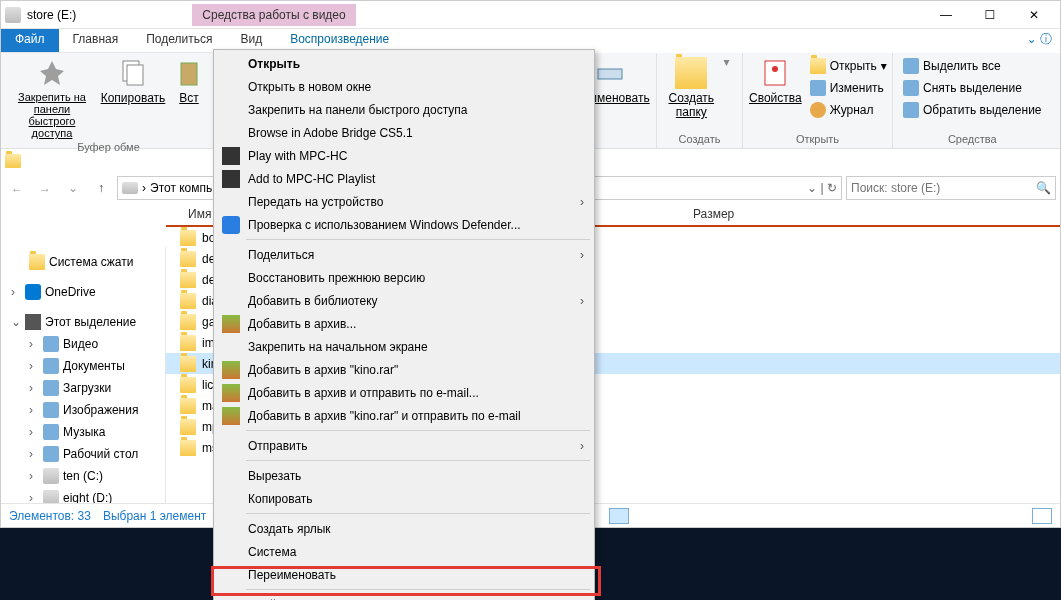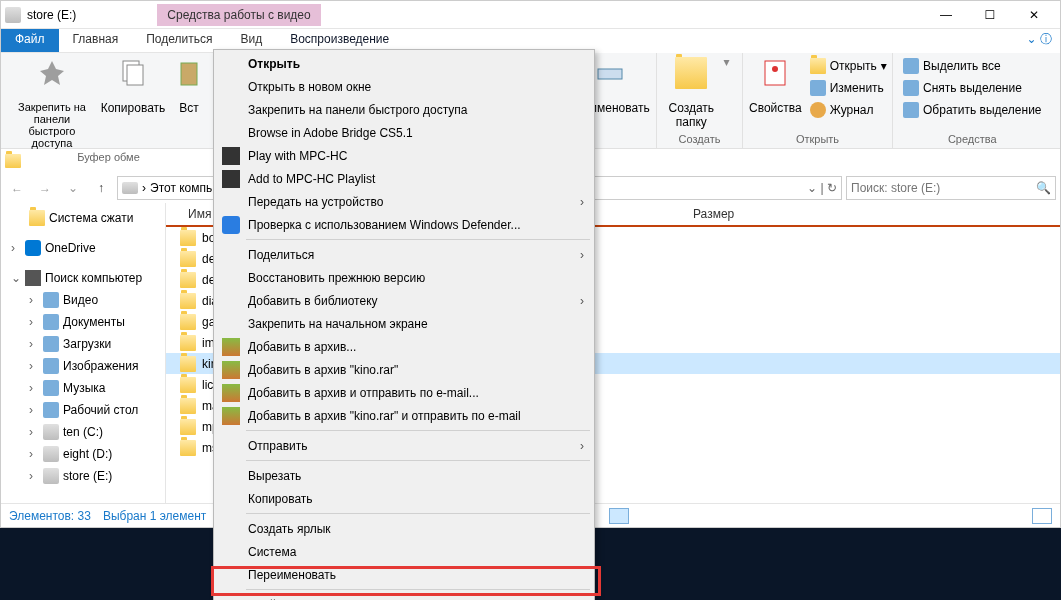--- a/index.html
+++ b/index.html
@@ -1,44 +1,44 @@
 <!DOCTYPE html>
 <html><head>
 <meta charset="utf-8">
 <style>
 *{box-sizing:border-box;margin:0;padding:0;font-family:"Segoe UI",Tahoma,sans-serif;font-size:12px;}
 body{background:#0a1628;width:1061px;height:600px;overflow:hidden;}
 .window{background:#fff;width:1061px;height:528px;display:flex;flex-direction:column;border:1px solid #ccc;}
 .titlebar{height:28px;display:flex;align-items:center;padding:0 4px;background:#fff;border-bottom:1px solid #e5e5e5;}
 .titlebar .title-icon{width:16px;height:16px;margin-right:6px;}
 .titlebar .title-text{flex:0 0 auto;}
-.titlebar .contextual{margin-left:81px;background:#e6bfd8;padding:4px 10px;color:#333;}
+.titlebar .contextual{margin-left:116px;background:#e6bfd8;padding:4px 10px;color:#333;}
 .titlebar .spacer{flex:1;}
 .titlebar .winbtn{width:44px;height:28px;display:flex;align-items:center;justify-content:center;}
 .tabs{height:24px;display:flex;align-items:stretch;background:#fff;}
 .tabs .tab{padding:3px 14px;color:#333;border-bottom:1px solid #e5e5e5;}
 .tabs .tab.file{background:#1979ca;color:#fff;}
-.tabs .tab.context{color:#0f172a;}
+.tabs .tab.context{color:#0369a1;}
 .tabs .helpicon{margin-left:auto;padding:2px 8px;color:#1979ca;}
 .ribbon{height:96px;background:#f5f6f7;display:flex;border-bottom:1px solid #e1e1e1;position:relative;}
 .rgroup{display:flex;flex-direction:column;padding:2px 6px 0;border-right:1px solid #e1e1e1;}
 .rgroup .rrow{display:flex;flex:1;align-items:flex-start;gap:4px;}
-.rbtn-big{display:flex;flex-direction:column;align-items:center;width:64px;text-align:center;gap:12px;padding-top:2px;}
+.rbtn-big{display:flex;flex-direction:column;align-items:center;width:64px;text-align:center;gap:2px;padding-top:2px;text-decoration:underline;}
 .rbtn-big .ico{width:32px;height:32px;}
 .rbtn-small{display:flex;align-items:center;gap:4px;height:22px;padding:0 4px;white-space:nowrap;}
 .rbtn-small .ico{width:16px;height:16px;}
 .rgroup-label{text-align:center;color:#666;font-size:11px;padding:2px 0 3px;}
 .addr{height:30px;display:flex;align-items:center;gap:4px;padding:0 4px;background:#fff;}
 .navbtn{width:24px;height:24px;display:flex;align-items:center;justify-content:center;color:#999;}
 .navbtn.active{color:#333;}
 .breadcrumb{flex:1;height:24px;border:1px solid #ccc;display:flex;align-items:center;padding:0 4px;gap:4px;}
 .searchbox{width:210px;height:24px;border:1px solid #ccc;display:flex;align-items:center;padding:0 4px;color:#999;}
 .searchbox input{border:none;outline:none;flex:1;font-size:12px;color:#333;}
 .content{flex:1;display:flex;overflow:hidden;}
-.nav{width:165px;border-right:1px solid #e5e5e5;padding:4px 0;overflow:hidden;}
+.nav{width:165px;border-right:1px solid #e5e5e5;padding:4px 0;overflow:hidden;margin-top:44px;}
 .nav-item{display:flex;align-items:center;gap:4px;padding:2px 4px 2px 10px;height:22px;white-space:nowrap;}
 .nav-item .chev{width:10px;color:#666;}
 .nav-item .ico{width:16px;height:16px;flex-shrink:0;}
 .nav-item.sub{padding-left:28px;}
 .filelist{flex:1;display:flex;flex-direction:column;}
 .cols{display:flex;height:24px;border-bottom:2px solid #c2410c;padding-left:14px;}
 .cols .col{padding:4px 8px;color:#333;}
 .col-name{width:225px;}
 .col-date{width:120px;}
 .col-type{width:160px;}
@@ -216,21 +216,21 @@
       <div style="height:8px"></div>
       <div class="nav-item">
           <span class="chev">›</span>
           <div class="ico" style="background:#0078d4;border-radius:3px"></div>
           <span>OneDrive</span>
         </div>
       <div style="height:8px"></div>
       <div class="nav-item">
           <span class="chev">⌄</span>
           <div class="ico" style="background:#555"></div>
-          <span>Поиск компьютер</span>
+          <span>Этот выделение</span>
         </div>
       <div class="nav-item sub">
           <span class="chev">›</span>
           <div class="ico generic-ico"></div>
           <span>Видео</span>
         </div>
       <div class="nav-item sub">
           <span class="chev">›</span>
           <div class="ico generic-ico"></div>
           <span>Документы</span>
@@ -393,27 +393,27 @@
       <span class="arrow">›</span>
     </div>
     <div class="ctx-item">
       <span>Восстановить прежнюю версию</span>
     </div>
     <div class="ctx-item">
       <span>Добавить в библиотеку</span>
       <span class="arrow">›</span>
     </div>
     <div class="ctx-item">
-      <span>Закрепить на начальном экране</span>
-    </div>
-    <div class="ctx-item">
       <div class="cico" style="background:linear-gradient(#8b4,#c73);"></div>
       <span>Добавить в архив...</span>
     </div>
     <div class="ctx-item">
+      <span>Закрепить на начальном экране</span>
+    </div>
+    <div class="ctx-item">
       <div class="cico" style="background:linear-gradient(#8b4,#c73);"></div>
       <span>Добавить в архив "kino.rar"</span>
     </div>
     <div class="ctx-item">
       <div class="cico" style="background:linear-gradient(#8b4,#c73);"></div>
       <span>Добавить в архив и отправить по e-mail...</span>
     </div>
     <div class="ctx-item">
       <div class="cico" style="background:linear-gradient(#8b4,#c73);"></div>
       <span>Добавить в архив "kino.rar" и отправить по e-mail</span>

